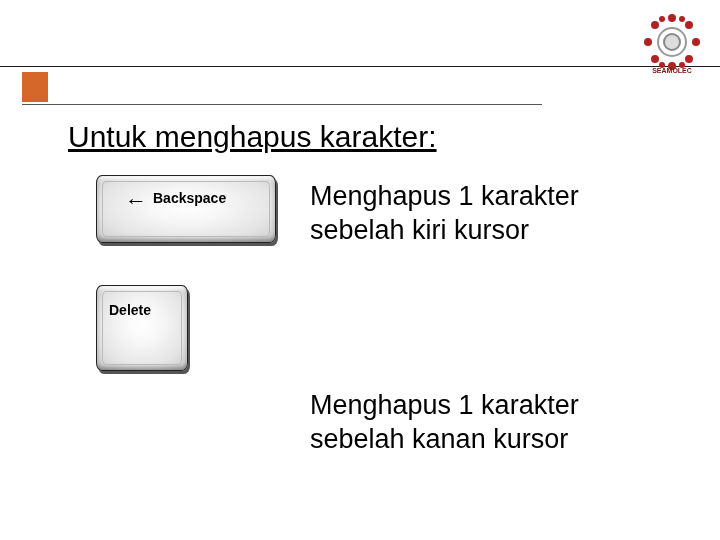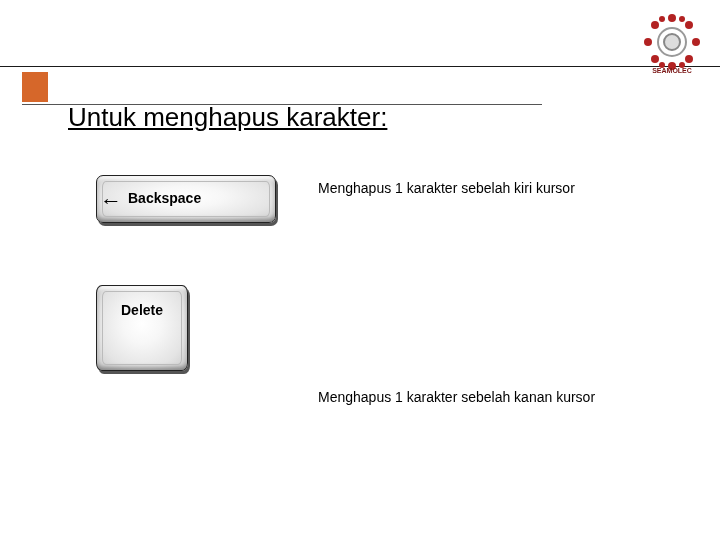--- a/index.html
+++ b/index.html
@@ -62,23 +62,23 @@
     position: absolute;
     top: 10px;
     right: 16px;
     width: 64px;
     height: 64px;
   }
 
   
   .subtitle {
     position: absolute;
-    top: 102px;
+    top: 120px;
     left: 68px;
-    font-size: 26px;
+    font-size: 30px;
     font-weight: 400;
     text-decoration: underline;
   }
 
   
   .row {
     position: absolute;
     left: 96px;
   }
   .row1 { top: 175px; }
@@ -102,28 +102,27 @@
     content:"";
     position:absolute;
     inset:5px;
     border:1px solid #bbb;
     border-radius:4px/6px;
     pointer-events:none;
   }
 
   .keycap.backspace {
     width: 180px;
-    height: 48px;
-    padding: 12px 14px 0 3px;
-    border-radius: 7px;
+    height: 68px;
+    padding: 12px 14px 0 28px;
   }
   .keycap.delete {
     width: 92px;
     height: 86px;
-    padding: 14px 12px 0 24px;
+    padding: 14px 12px 0 12px;
   }
 
   .keylabel {
     font-family: Arial, sans-serif;
     font-weight: bold;
     font-size: 14px;
     color: #000;
     display: inline-block;
     vertical-align: middle;
   }
@@ -133,23 +132,23 @@
     vertical-align: middle;
     margin-right: 6px;
     font-size: 22px;
     line-height: 14px;
     font-weight: bold;
   }
 
   
   .desc {
     position: absolute;
-    left: 318px;
+    left: 310px;
     width: 320px;
-    font-size: 14px;
+    font-size: 27px;
     line-height: 1.25;
   }
   .desc1 { top: 180px; }
   .desc2 { top: 345px; margin-top: 44px; }
 </style>
 </head>
 <body>
 
 <div class="slide">
 

